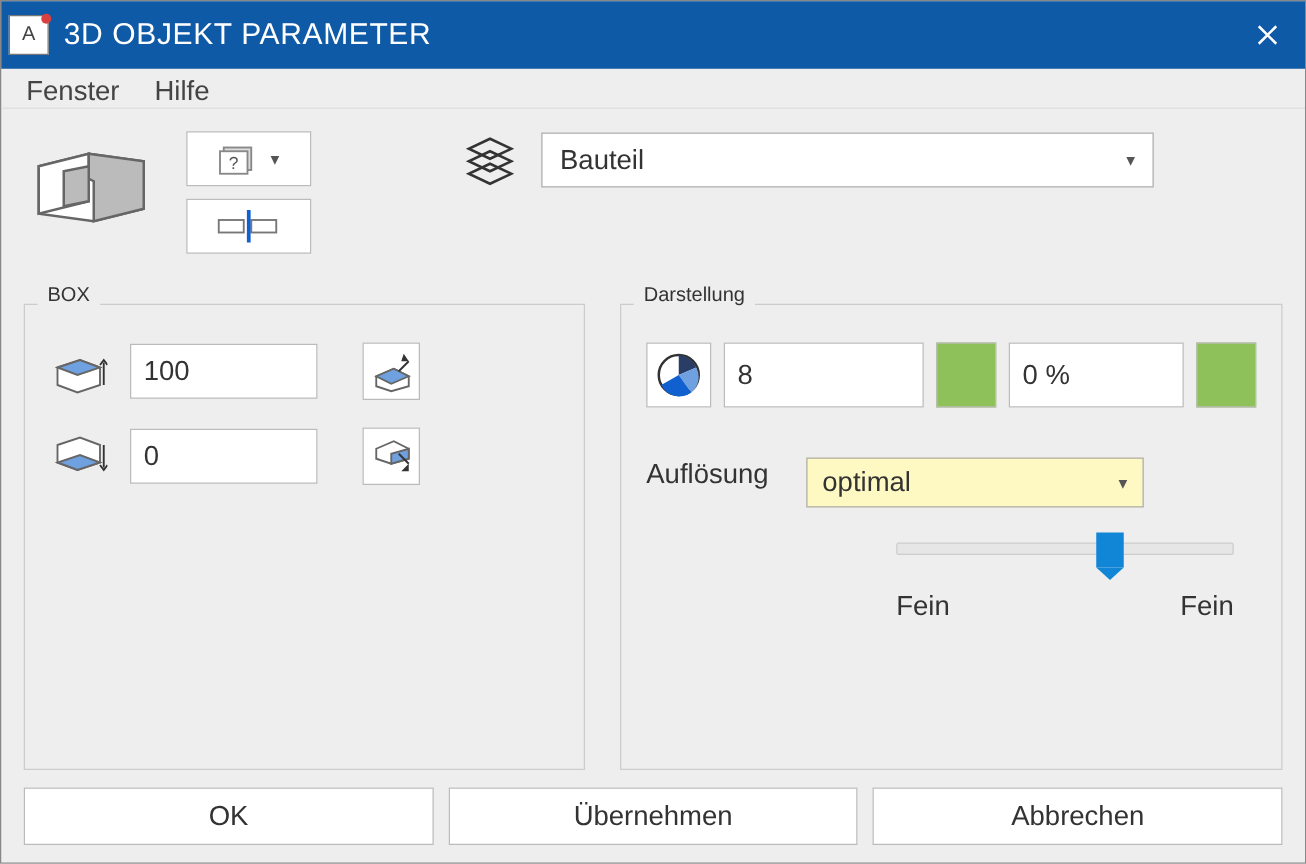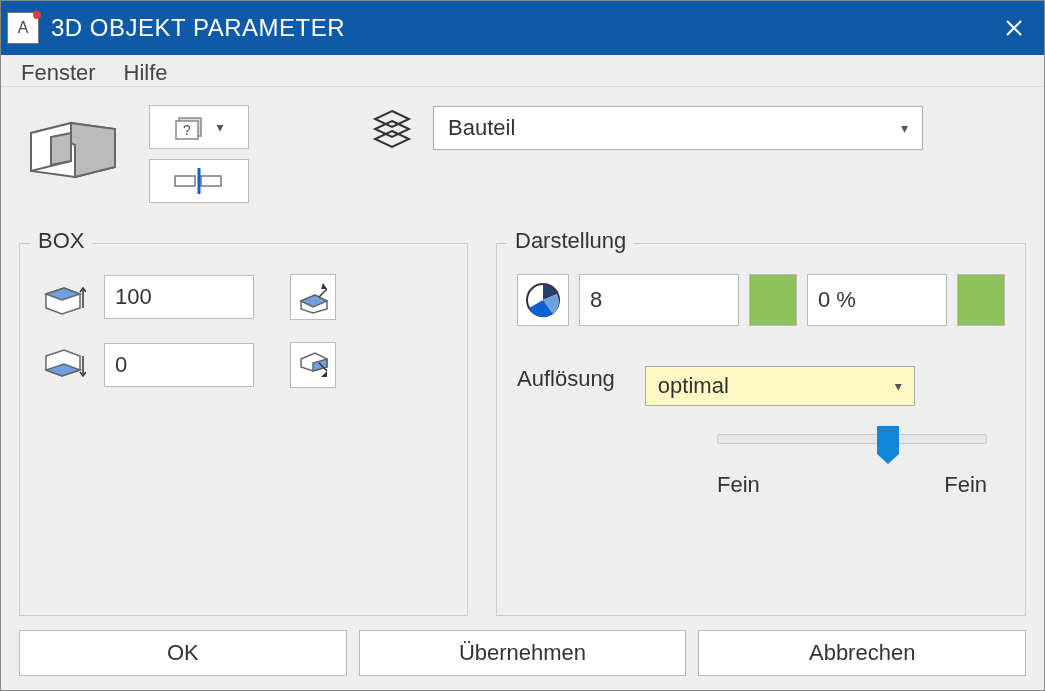--- a/index.html
+++ b/index.html
@@ -122,21 +122,21 @@
 .fieldset {
   border: 1px solid #ccc;
   position: relative;
   padding: 30px 20px 20px 20px;
 }
 .fieldset .legend {
   position: absolute;
   top: -16px; left: 10px;
   background: #eeeeee;
   padding: 0 8px;
-  font-size: 22px;
+  font-size: 16px;
   color: #333;
 }
 .box-panel { width: 450px; }
 .darst-panel { flex: 1; }
 .box-row {
   display: flex; align-items: center; gap: 18px; margin-bottom: 22px;
 }
 .small-icon { width: 46px; height: 46px; }
 .num-input {
   width: 150px; height: 44px;

